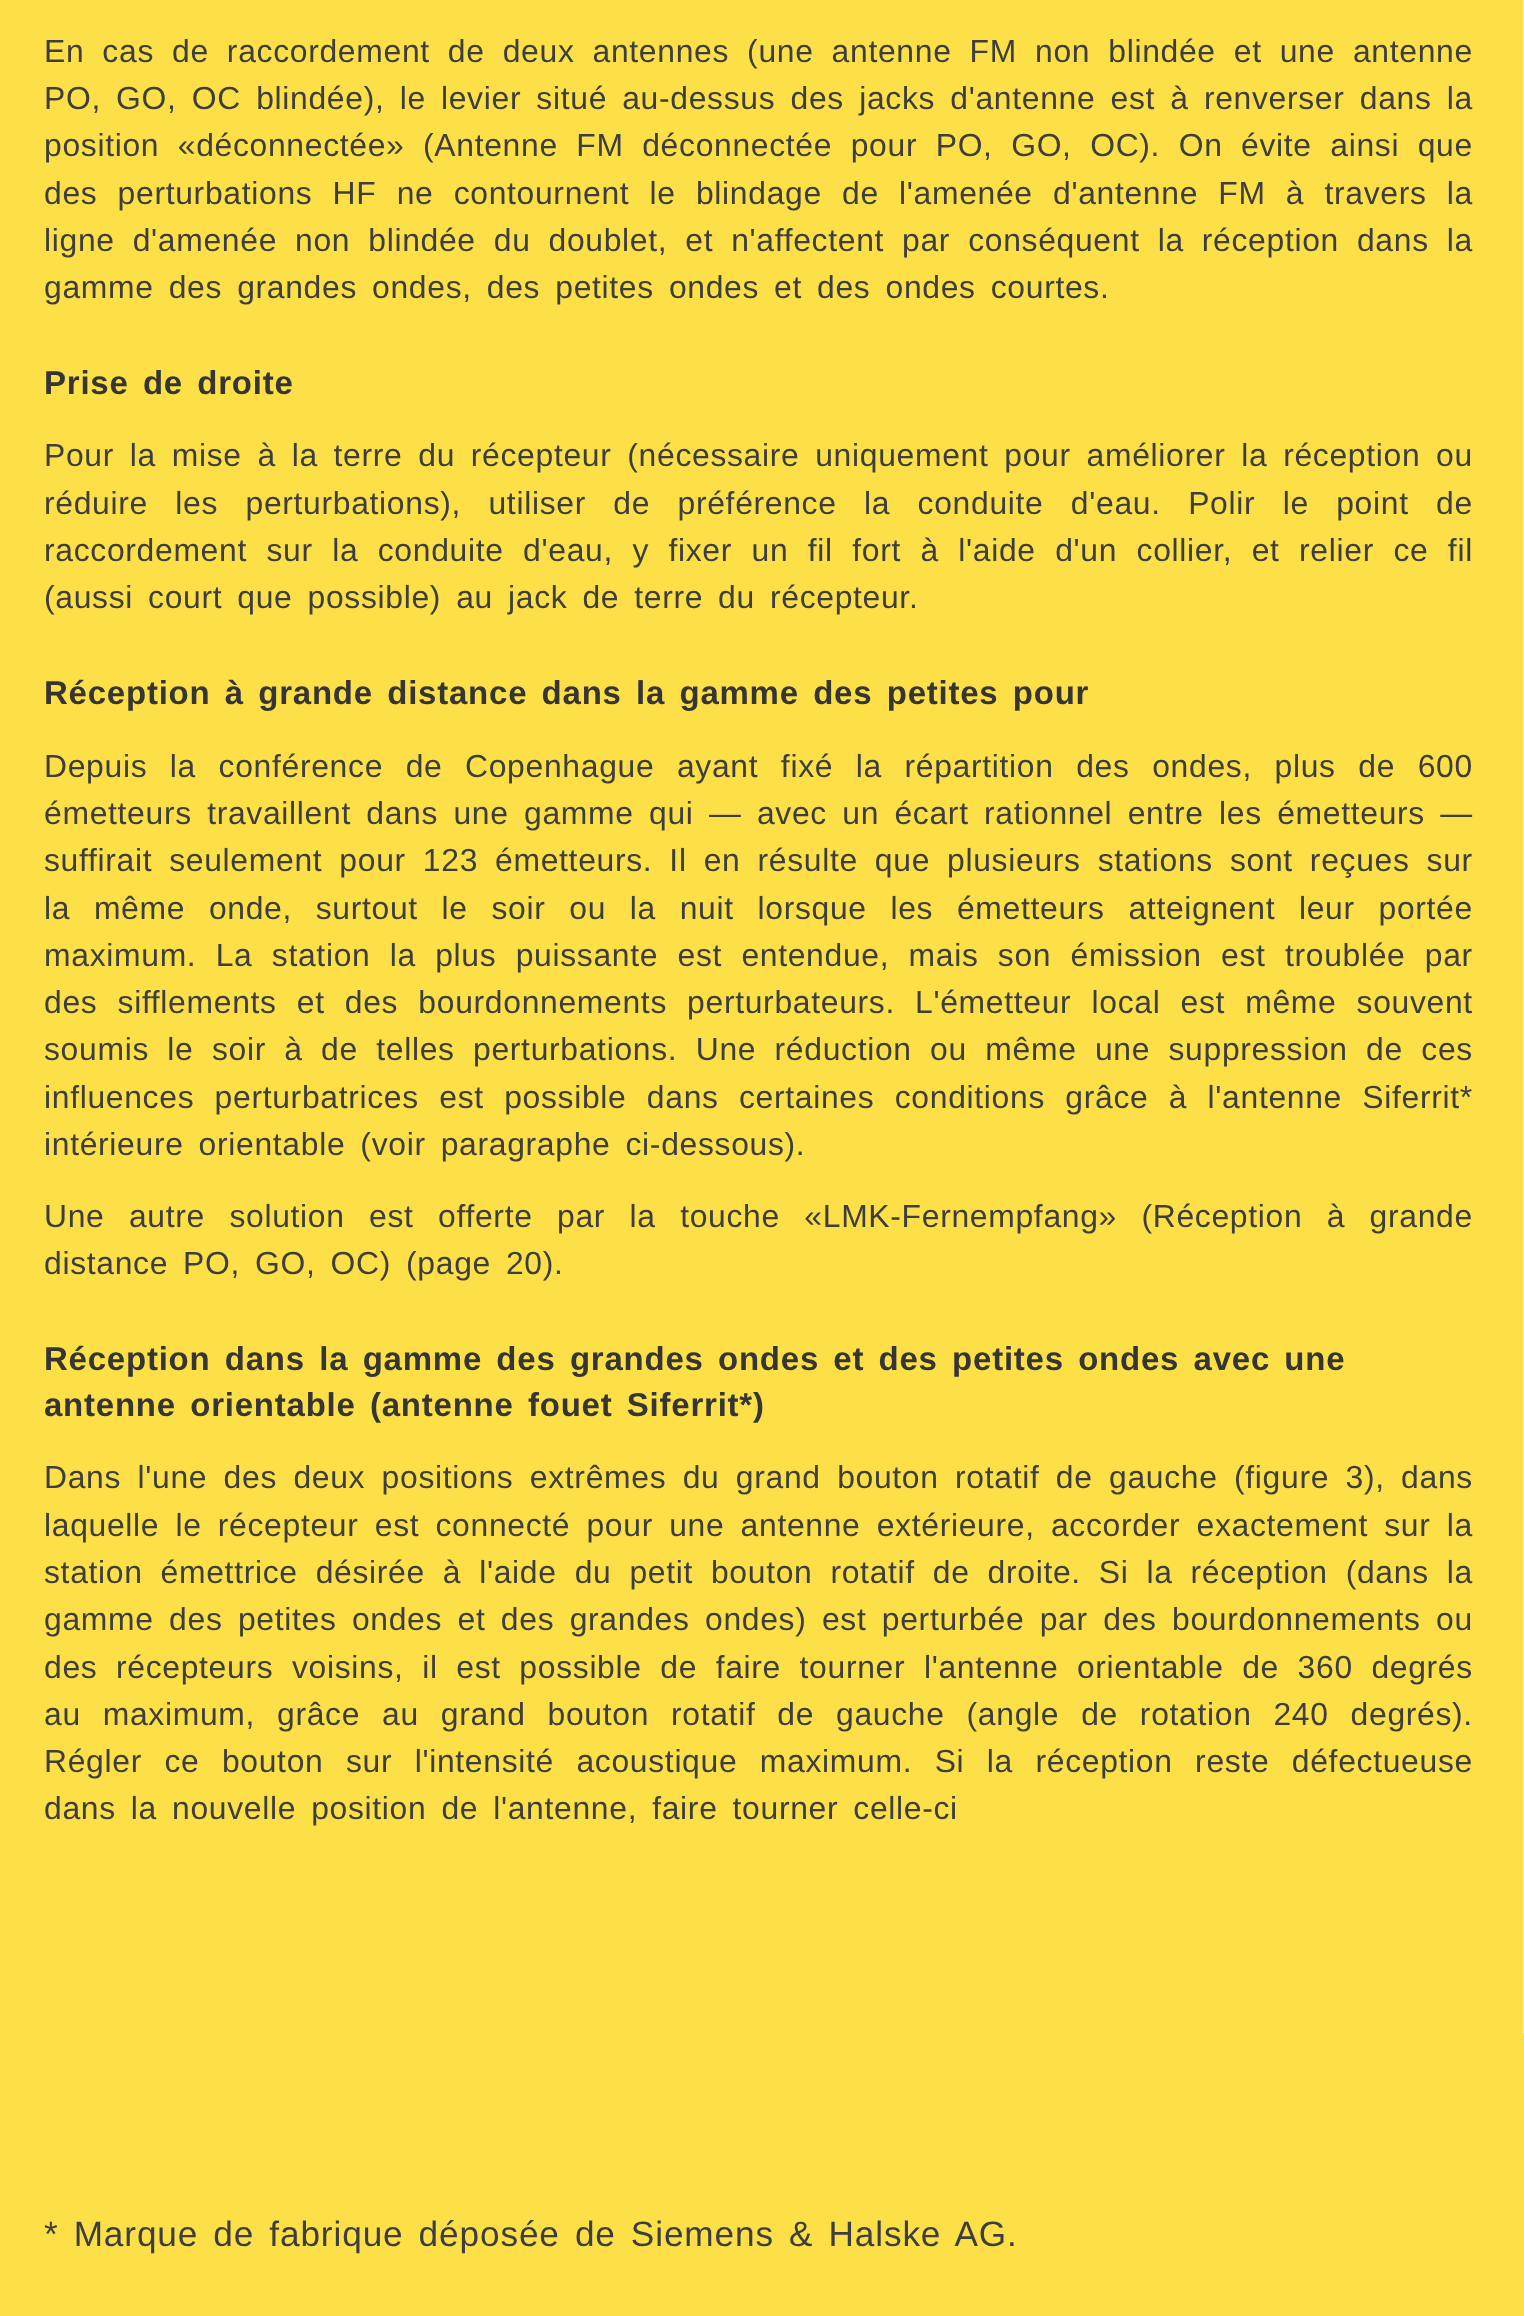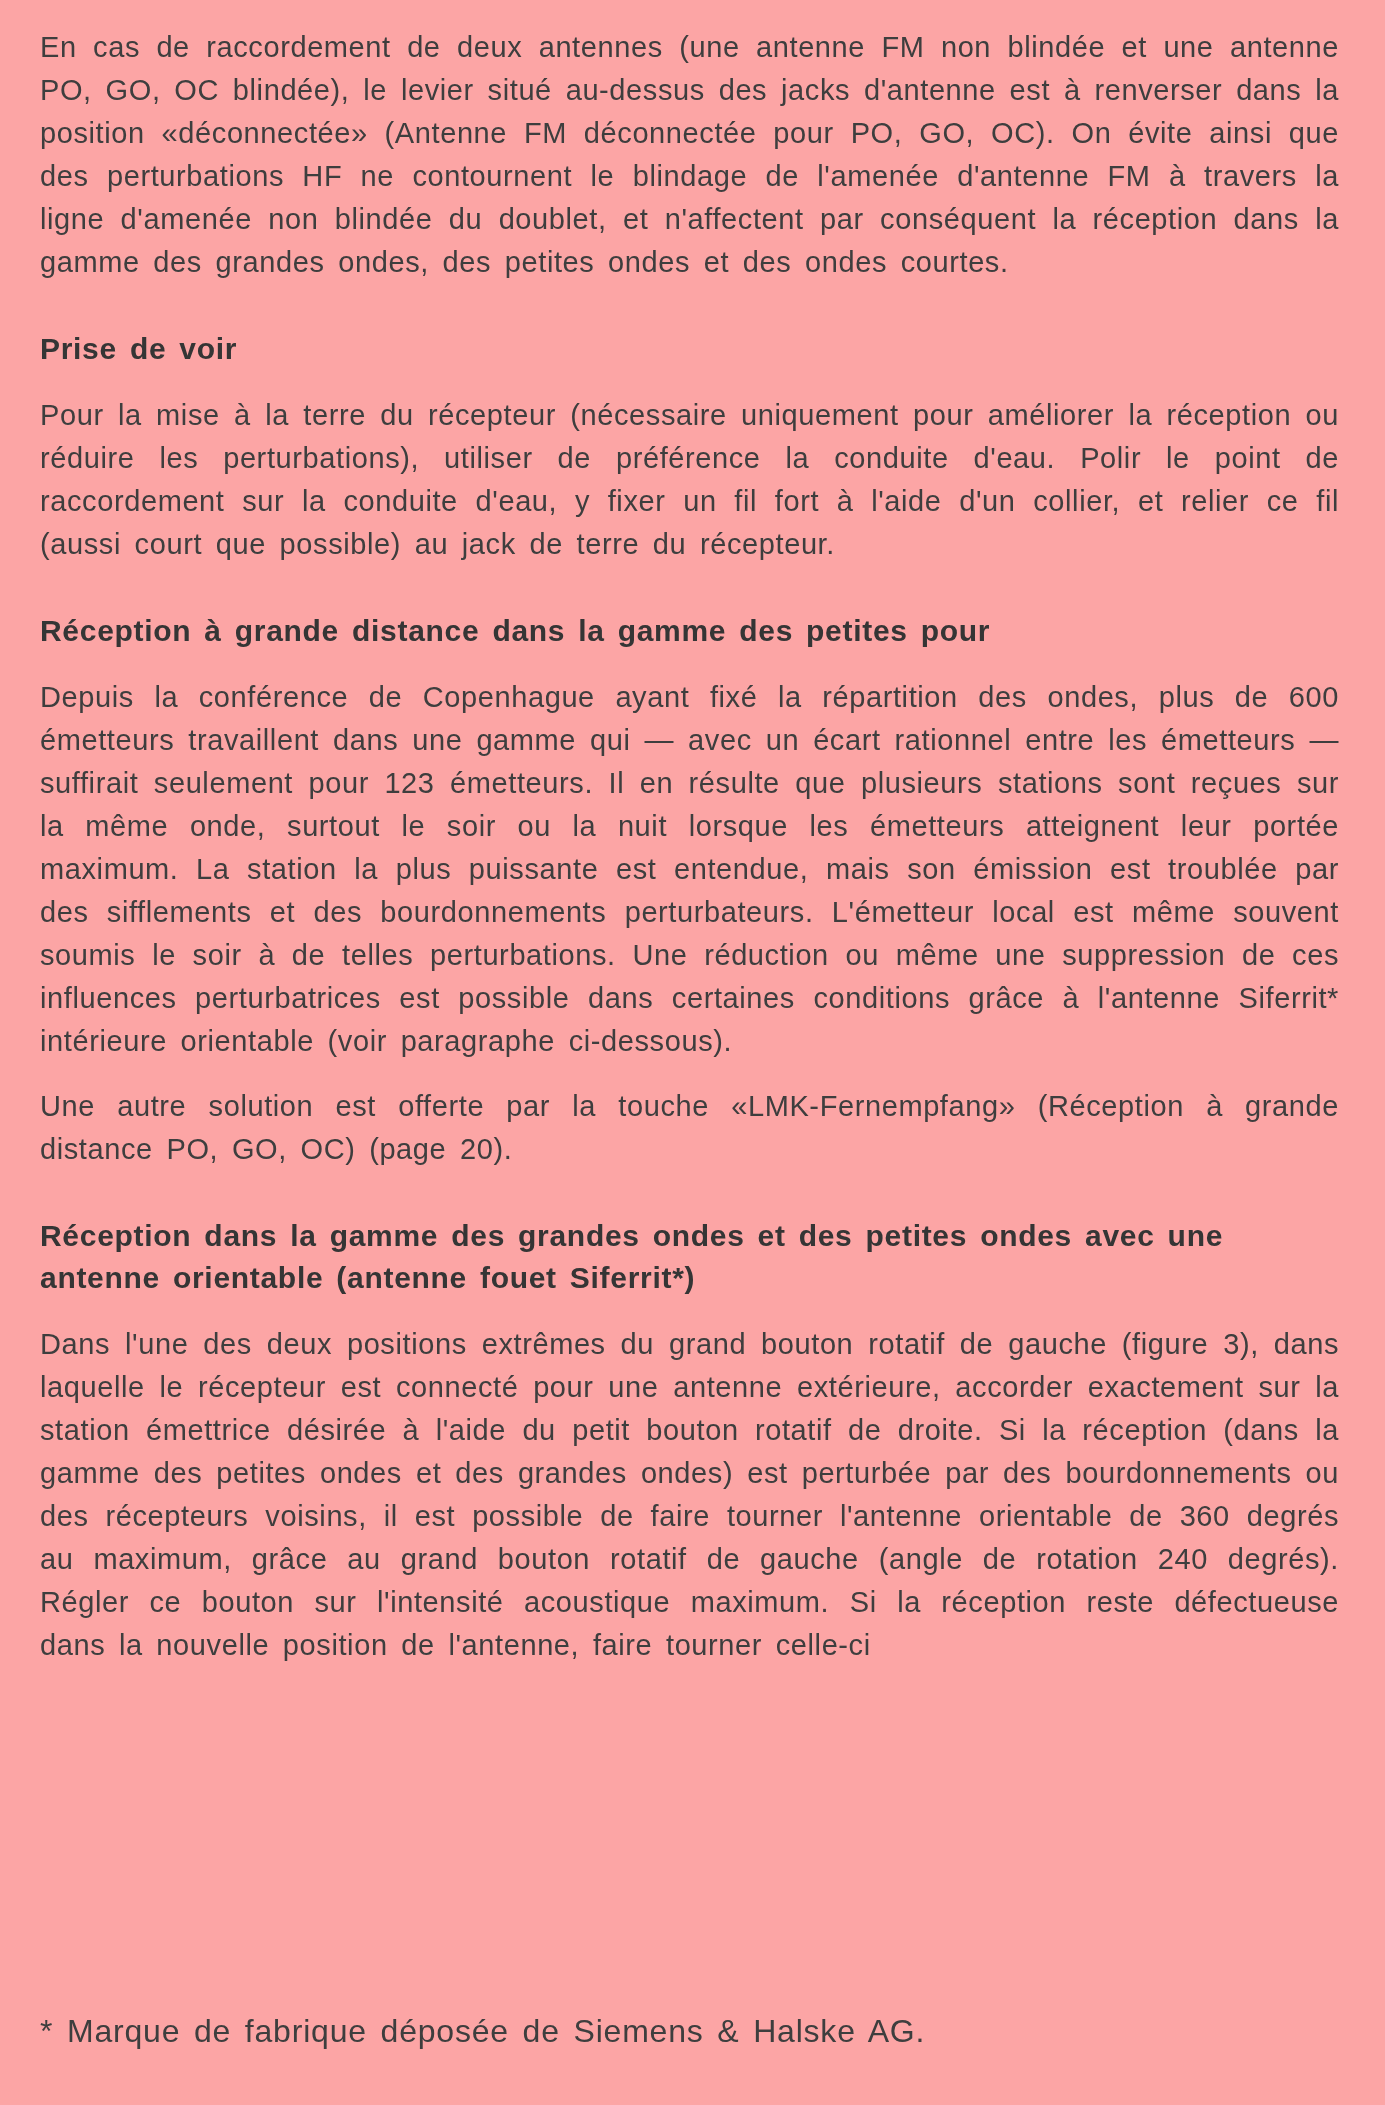--- a/index.html
+++ b/index.html
@@ -6,21 +6,21 @@
   html, body {
     margin: 0;
     padding: 0;
     background: #ffffff;
   }
   .page {
     position: relative;
     width: 1385px;
     min-height: 2105px;
     box-sizing: border-box;
-    background: #fca5a5;
+    background: #fde047;
     color: #3e3e3e;
     font-family: "Liberation Sans", "DejaVu Sans", sans-serif;
     padding: 26px 46px 26px 40px;
     display: flex;
     flex-direction: column;
   }
   .para {
     font-size: 29px;
     line-height: 43px;
     text-align: justify;
@@ -47,21 +47,21 @@
     padding-top: 30px;
   }
 </style>
 </head>
 <body>
 
 <div class="page">
 
   <p class="para">En cas de raccordement de deux antennes (une antenne FM non blindée et une antenne PO, GO, OC blindée), le levier situé au-dessus des jacks d'antenne est à renverser dans la position «déconnectée» (Antenne FM déconnectée pour PO, GO, OC). On évite ainsi que des perturbations HF ne contournent le blindage de l'amenée d'antenne FM à travers la ligne d'amenée non blindée du doublet, et n'affectent par conséquent la réception dans la gamme des grandes ondes, des petites ondes et des ondes courtes.</p>
 
-  <h2 class="heading">Prise de voir</h2>
+  <h2 class="heading">Prise de droite</h2>
 
   <p class="para">Pour la mise à la terre du récepteur (nécessaire uniquement pour améliorer la réception ou réduire les perturbations), utiliser de préférence la conduite d'eau. Polir le point de raccordement sur la conduite d'eau, y fixer un fil fort à l'aide d'un collier, et relier ce fil (aussi court que possible) au jack de terre du récepteur.</p>
 
   <h2 class="heading">Réception à grande distance dans la gamme des petites pour</h2>
 
   <p class="para">Depuis la conférence de Copenhague ayant fixé la répartition des ondes, plus de 600 émetteurs travaillent dans une gamme qui — avec un écart rationnel entre les émetteurs — suffirait seulement pour 123 émetteurs. Il en résulte que plusieurs stations sont reçues sur la même onde, surtout le soir ou la nuit lorsque les émetteurs atteignent leur portée maximum. La station la plus puissante est entendue, mais son émission est troublée par des sifflements et des bourdonnements perturbateurs. L'émetteur local est même souvent soumis le soir à de telles perturbations. Une réduction ou même une suppression de ces influences perturbatrices est possible dans certaines conditions grâce à l'antenne Siferrit* intérieure orientable (voir paragraphe ci-dessous).</p>
 
   <p class="para">Une autre solution est offerte par la touche «LMK-Fernempfang» (Réception à grande distance PO, GO, OC) (page 20).</p>
 
   <h2 class="heading">Réception dans la gamme des grandes ondes et des petites ondes avec une antenne orientable (antenne fouet Siferrit*)</h2>

